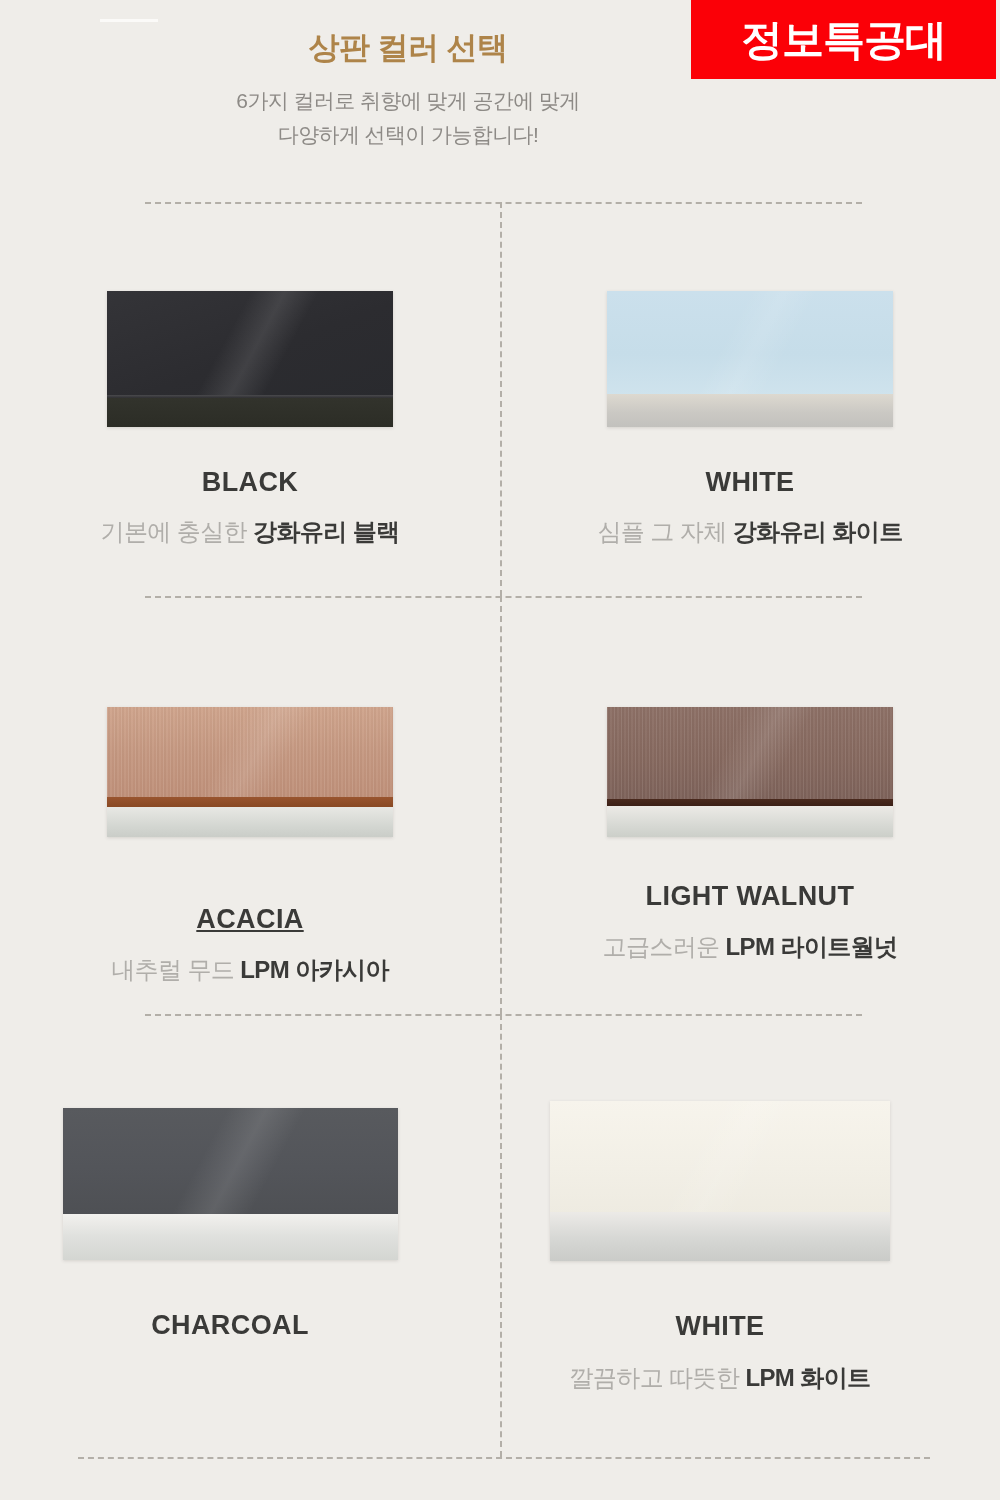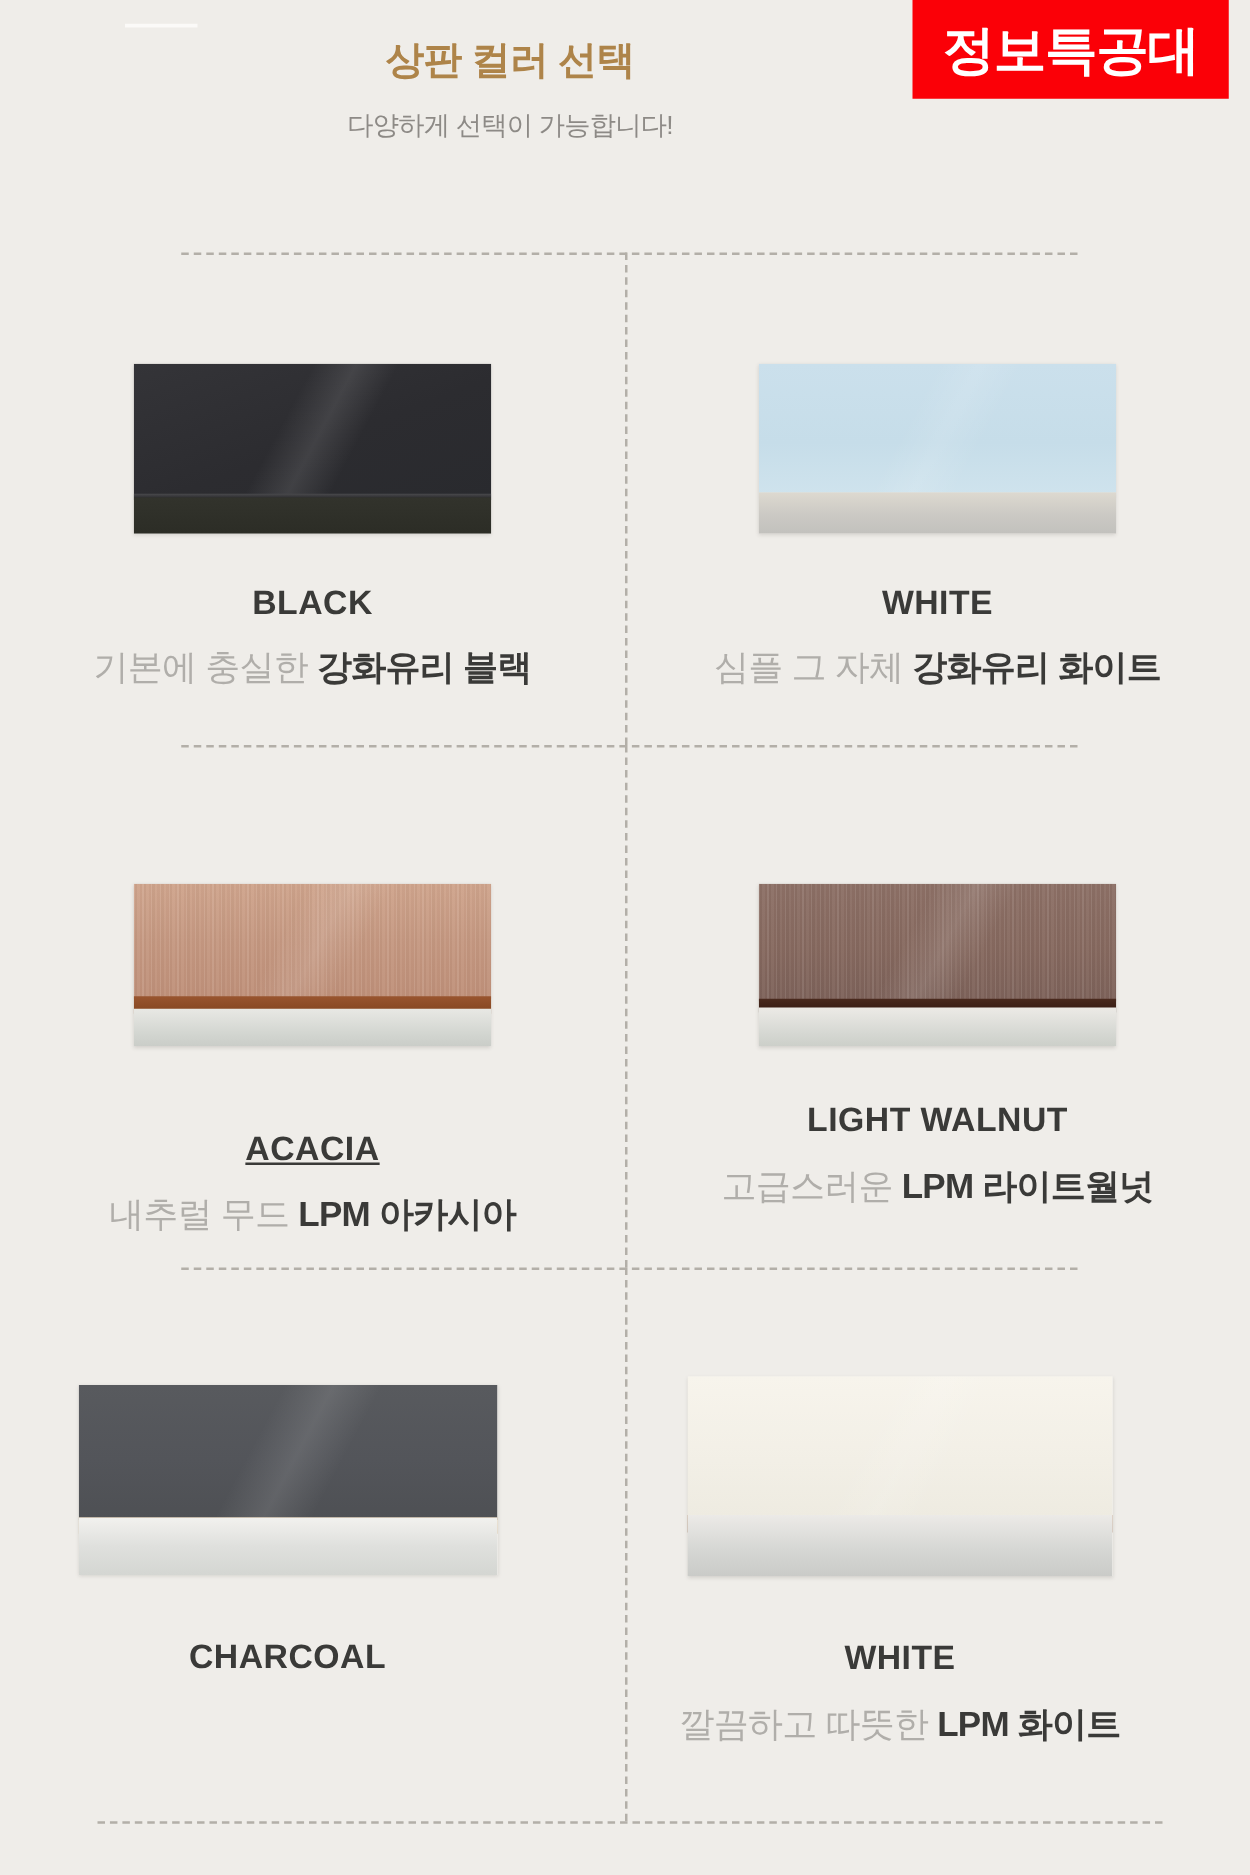--- a/index.html
+++ b/index.html
@@ -22,23 +22,23 @@
     left: 100px;
     top: 19px;
     width: 58px;
     height: 3px;
     background: #fbfaf8;
   }
 
   
   .badge {
     position: absolute;
-    right: 17px;
+    right: 4px;
     top: 0;
-    width: 253px;
+    width: 305px;
     height: 79px;
     background: #fb0007;
     display: flex;
     align-items: center;
     justify-content: center;
   }
   .badge-text {
     color: #ffffff;
     font-size: 42px;
     font-weight: bold;
@@ -137,21 +137,21 @@
   }
 
   .card-title {
     font-size: 27px;
     font-weight: bold;
     color: #3a3a38;
     letter-spacing: 0.4px;
     line-height: 1;
   }
   .card-desc {
-    font-size: 28px;
+    font-size: 24px;
     letter-spacing: -0.6px;
     line-height: 1;
     color: #b0aeaa;
     font-weight: 400;
   }
   .card-desc b {
     color: #3a3a38;
     font-weight: bold;
   }
 </style>
@@ -160,20 +160,21 @@
 
 <div class="corner-tick"></div>
 
 <div class="badge">
   <span class="badge-text">정보특공대</span>
 </div>
 
 <div class="head">
   <div class="head-title">상판 컬러 선택</div>
   <div class="head-sub">
+    <div>6가지 컬러로 취향에 맞게 공간에 맞게</div>
     <div>다양하게 선택이 가능합니다!</div>
   </div>
 </div>
 
 <div class="hrule" style="top:202px;"></div>
 <div class="hrule" style="top:596px;"></div>
 <div class="hrule" style="top:1014px;"></div>
 <div class="hrule wide" style="top:1457px;"></div>
 <div class="vrule" style="top:202px;  height:394px;"></div>
 <div class="vrule" style="top:596px;  height:418px;"></div>

